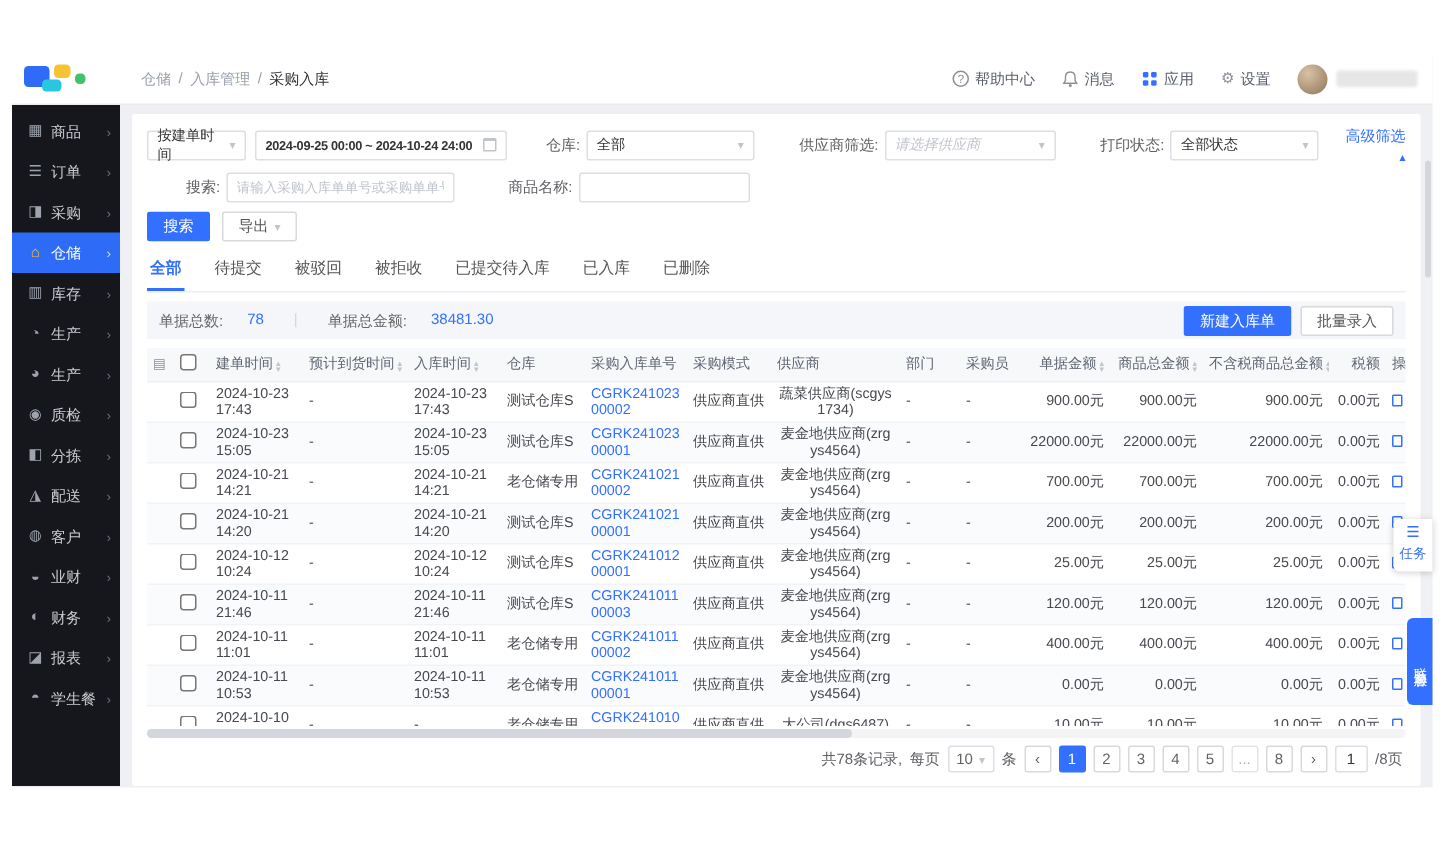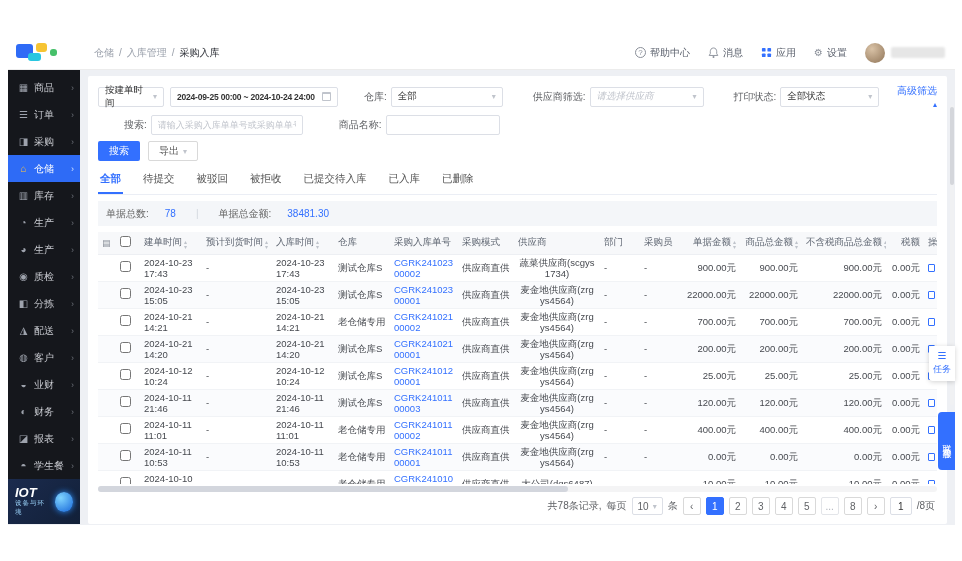--- a/index.html
+++ b/index.html
@@ -239,27 +239,20 @@
             <span class="side-icon">◪</span>
             <span class="side-label">报表</span>
             <span class="side-chev">›</span>
           </div>
           <div class="side-item">
             <span class="side-icon">◓</span>
             <span class="side-label">学生餐</span>
             <span class="side-chev">›</span>
           </div>
         </nav>
-      <div class="side-footer">
-        <div>
-          <div class="iot-title">IOT</div>
-          <div class="iot-sub">设备与环境</div>
-        </div>
-        <span class="iot-orb"></span>
-      </div>
     </aside>
 
     <main class="main">
       <section class="card">
 
         <div class="frow">
           <div class="sel" style="width:66px;">
             <span>按建单时间</span>
             <span class="caret">▾</span>
           </div>
@@ -314,20 +307,28 @@
             <div class="tab">已入库</div>
             <div class="tab">已删除</div>
           </div>
 
         <div class="summary">
           <span>单据总数:</span>
           <span class="num">78</span>
           <span class="pipe">|</span>
           <span>单据总金额:</span>
           <span class="num">38481.30</span>
+          <div class="summary-btns">
+            <button class="btn btn-primary">
+              <span>新建入库单</span>
+            </button>
+            <button class="btn btn-default">
+              <span>批量录入</span>
+            </button>
+          </div>
         </div>
 
         <div class="table-wrap">
           <table class="tbl">
             <colgroup>
                 <col style="width: 18px;">
                 <col style="width: 24px;">
                 <col style="width: 62px;">
                 <col style="width: 70px;">
                 <col style="width: 62px;">

